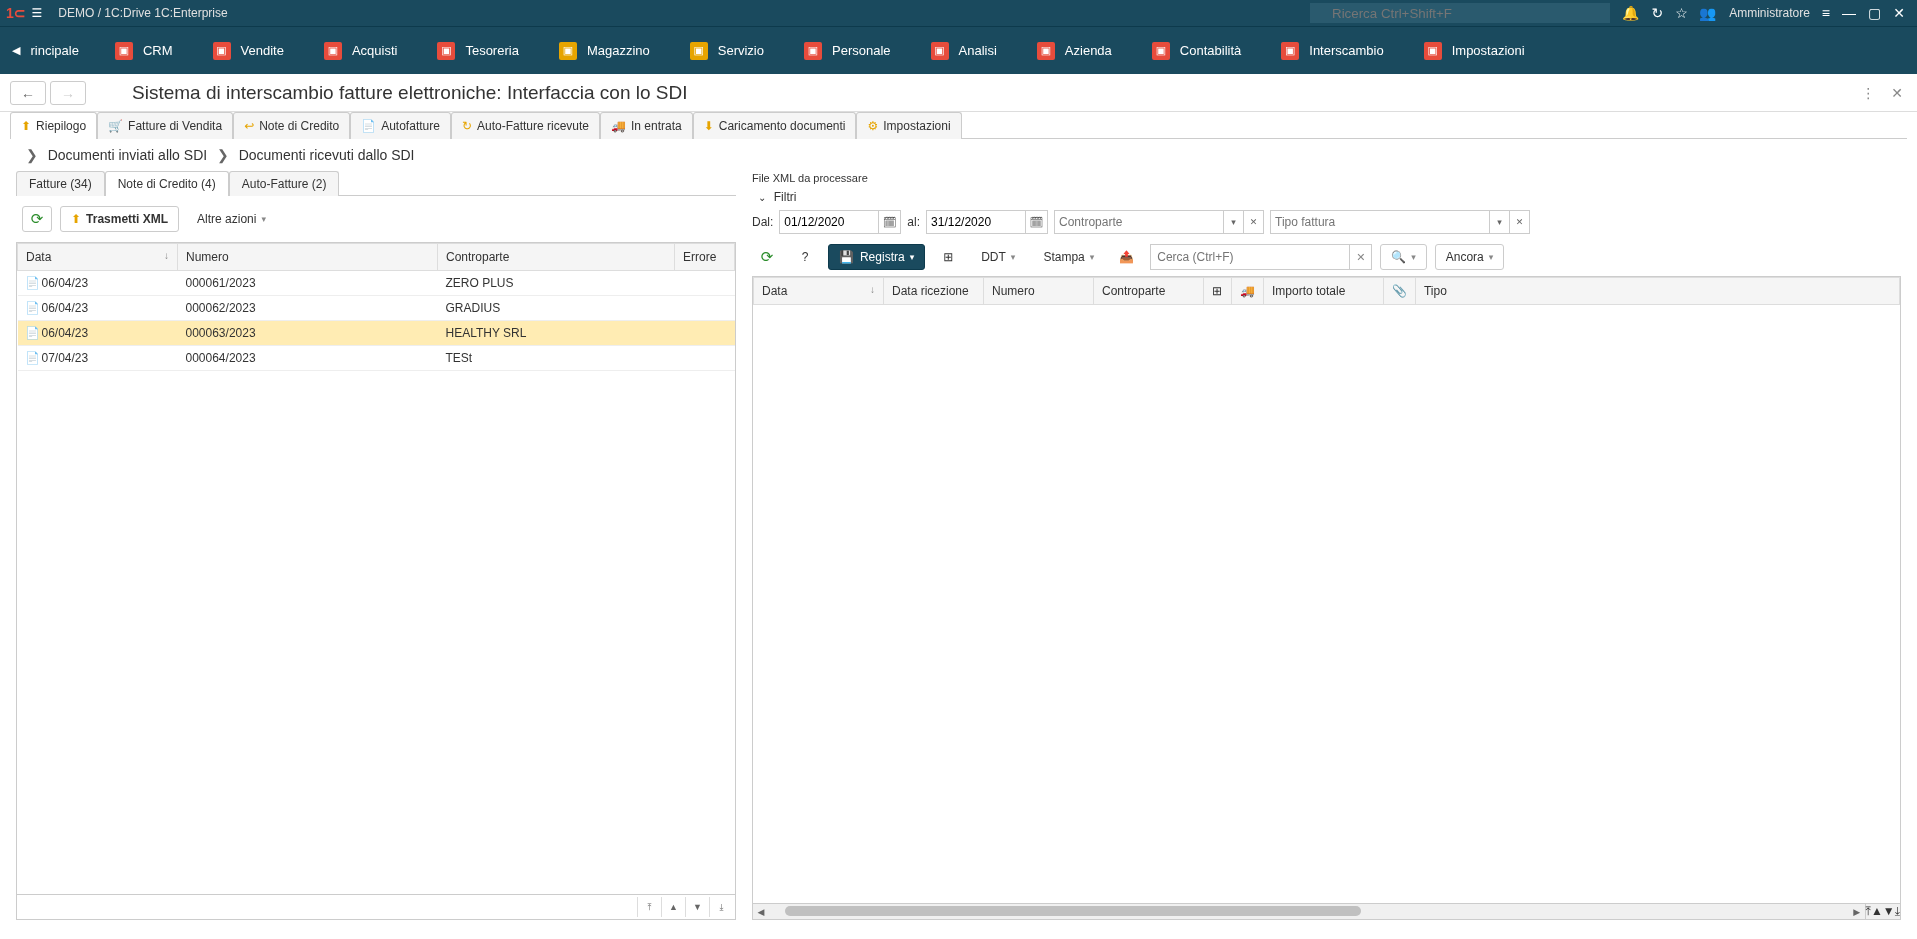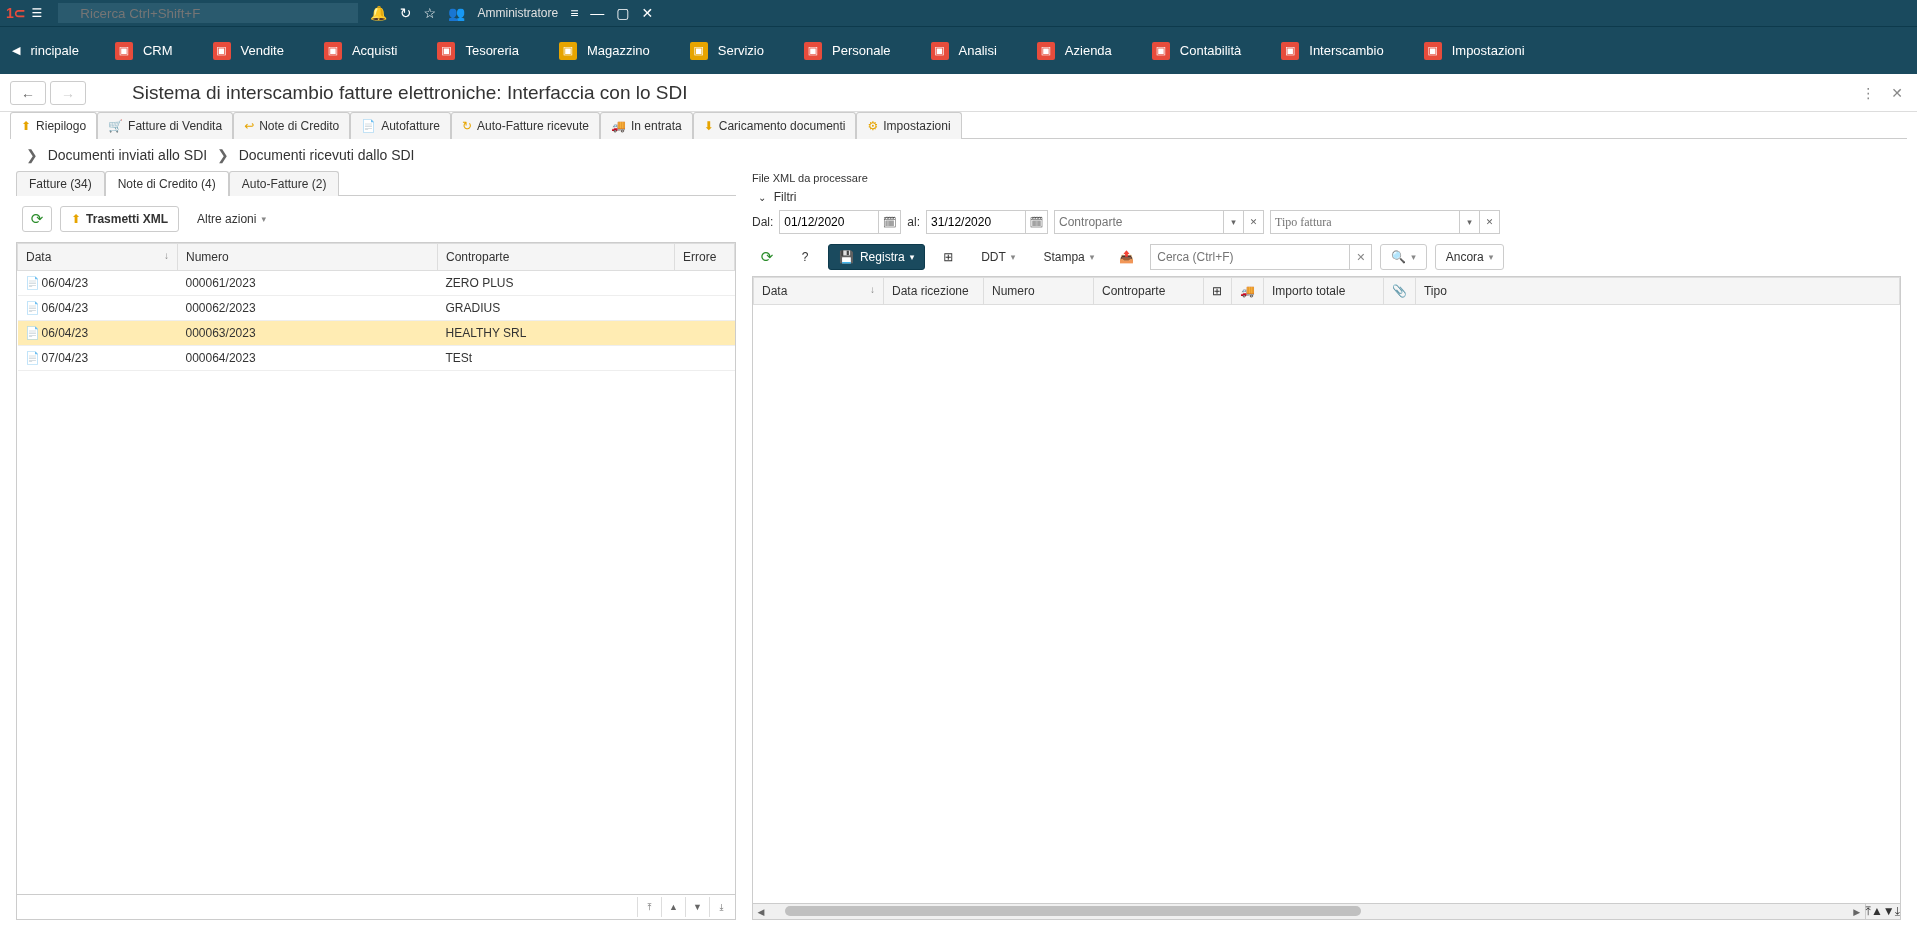--- a/index.html
+++ b/index.html
@@ -103,20 +103,21 @@
 .toggle-row { display: flex; align-items: center; padding: 4px 6px; }
 .toggle { width: 30px; height: 16px; background: #ddd; border-radius: 8px; position: relative; margin-left: 8px; cursor: pointer; }
 .toggle .knob { width: 14px; height: 14px; background: #fff; border-radius: 50%; position: absolute; top: 1px; left: 1px; box-shadow: 0 0 2px rgba(0,0,0,.3); }
 </style>
 </head>
 <body>
 
 <div class="titlebar">
   <span class="logo">1⊂</span>
   <span class="menu-icon">☰</span>
+  <span class="title">DEMO / 1C:Drive 1C:Enterprise</span>
   <span class="search-wrap">
     <input class="search" placeholder="Ricerca Ctrl+Shift+F" style="">
   </span>
   <span class="icon-btn">🔔</span>
   <span class="icon-btn">↻</span>
   <span class="icon-btn">☆</span>
   <span class="icon-btn">👥</span>
   <span class="user-label">Amministratore</span>
   <span class="icon-btn">≡</span>
   <span class="icon-btn">—</span>
@@ -312,21 +313,21 @@
       <div class="date-group">
         <input class="date-input" value="31/12/2020" style="">
         <div class="date-btn">🗓</div>
       </div>
       <div class="combo">
         <input style="width: 170px;" placeholder="Controparte">
         <div class="cbtn">▾</div>
         <div class="cbtn">✕</div>
       </div>
       <div class="combo">
-        <input style="width: 190px; font-family: Liberation Serif, serif;" placeholder="Tipo fattura">
+        <input style="width: 220px;" placeholder="Tipo fattura">
         <div class="cbtn">▾</div>
         <div class="cbtn">✕</div>
       </div>
     </div>
 
     <div class="right-toolbar">
       <div class="btn btn-icon-only" style="border:none;">
           <span class="refresh-icon">⟳</span>
         </div>
       <div class="btn btn-icon-only" style="border:none;">?</div>

